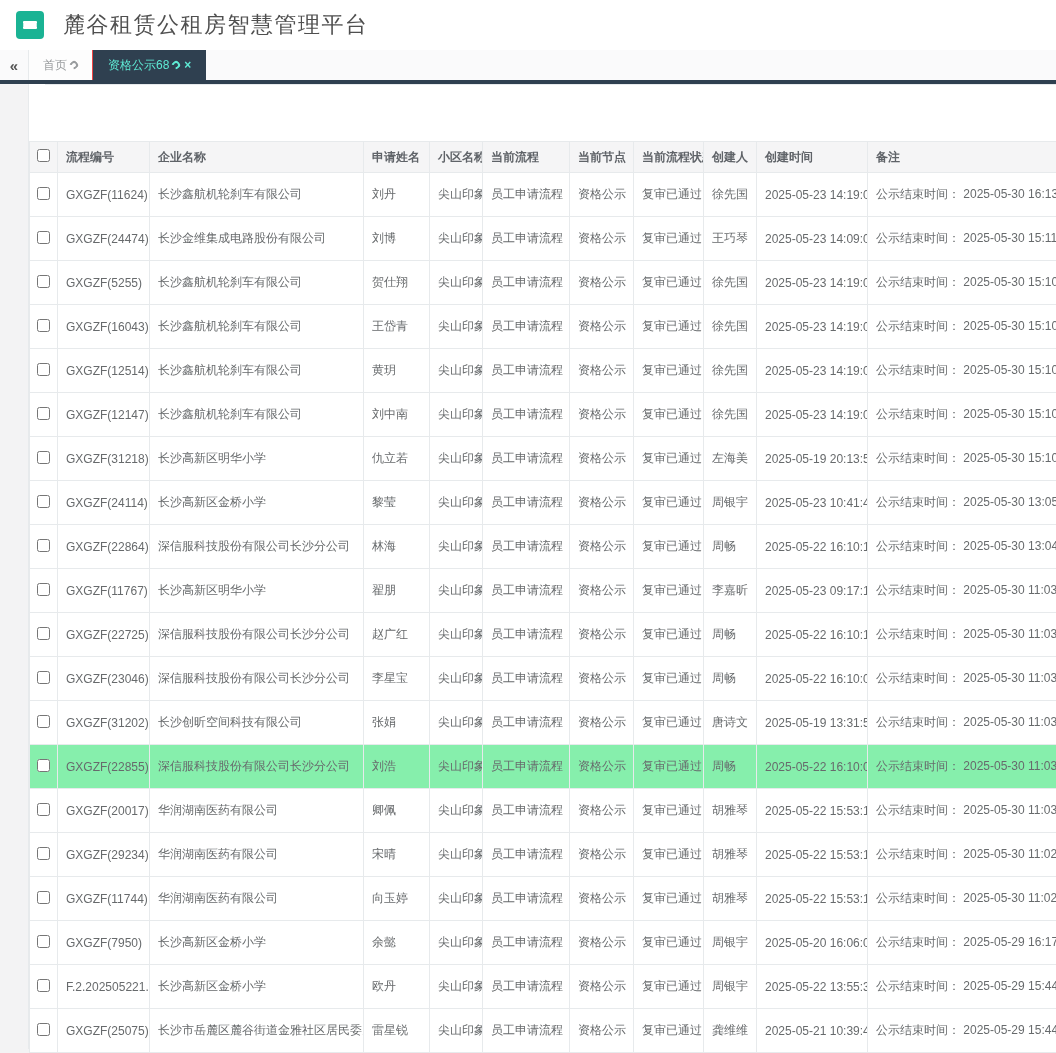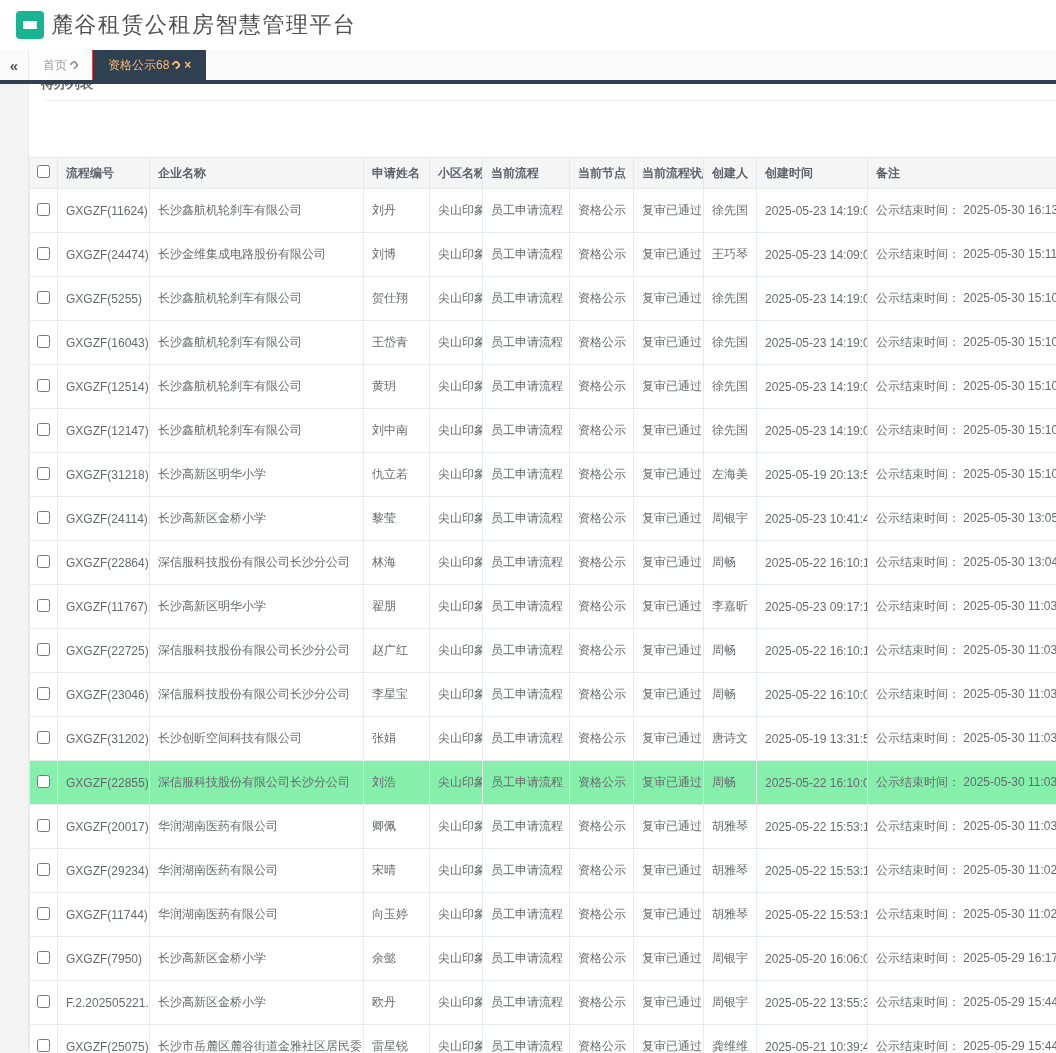--- a/index.html
+++ b/index.html
@@ -1,32 +1,32 @@
 <!DOCTYPE html>
 <html><head>
 <meta charset="utf-8">
 <style>
   * { margin:0; padding:0; box-sizing:border-box; }
   html,body { width:1056px; height:1053px; overflow:hidden; background:#f3f3f4;
     font-family:"Liberation Sans","DejaVu Sans",sans-serif; }
 
   
-  .app-header { height:50px; background:#ffffff; display:flex; align-items:center; padding-left:16px; }
+  .app-header { height:50px; background:#ffffff; display:flex; align-items:center; padding-left:16px;gap:12px; }
   .menu-btn { width:28px; height:28px; background:#1ab394; border:none; border-radius:4px;
     display:flex; flex-direction:column; justify-content:center; align-items:center; gap:3px; cursor:pointer; }
   .menu-btn i { display:block; width:14px; height:2.5px; background:#ffffff; border-radius:1px; }
   .app-title { font-size:22px; color:#4f4f4f; margin-left:7px; letter-spacing:1.5px; font-weight:400; }
 
   
   .tab-bar { height:34px; background:#fafafb; display:flex; align-items:stretch; border-bottom:4px solid #2f4050; }
   .collapse-btn { width:28px; display:flex; align-items:center; justify-content:center;
     color:#555; font-size:15px; font-weight:bold; cursor:pointer; background:transparent; border:none; }
   .tab { display:flex; align-items:center; padding:0 14px; font-size:12px; color:#999c9e;
     background:#fdfdfd; border-right:1px solid #ef4444; border-left:1px solid #e7eaec; cursor:pointer; white-space:nowrap; }
-  .tab.active { background:#2f4050; color:#fdba74; border-color:#2f4050; }
+  .tab.active { background:#2f4050; color:#5eead4; border-color:#2f4050; }
   .ic-refresh { display:inline-block; width:8px; height:8px; border:2px solid currentColor;
     border-radius:50%; border-left-color:transparent; transform:rotate(-40deg); margin-left:3px; }
   .ic-close { font-size:12px; font-weight:bold; margin-left:4px; line-height:1; cursor:pointer; }
 
   
   .content { margin-left:28px; background:#ffffff; height:965px; border-left:1px solid #e7eaec; }
   .panel-head { height:16px; overflow:hidden; padding-left:12px; }
   .panel-head h4 { font-size:13px; font-weight:bold; color:#676a6c; line-height:16px; margin-top:-8px; white-space:nowrap; }
   .rule { margin-left:16px; border-bottom:1px solid #e7eaec; }
 
@@ -64,23 +64,20 @@
     <span class="ic-refresh"></span>
   </div>
   <div class="tab active">
     <span>资格公示68</span>
     <span class="ic-refresh"></span>
     <span class="ic-close">×</span>
   </div>
 </nav>
 
 <main class="content">
-  <div class="panel-head">
-    <h4>待办列表</h4>
-  </div>
   <div class="rule"></div>
 
   <table>
     <colgroup>
       <col style="width:28px">
         <col style="width:92px">
         <col style="width:214px">
         <col style="width:66px">
       <col style="width:53px">
         <col style="width:87px">

